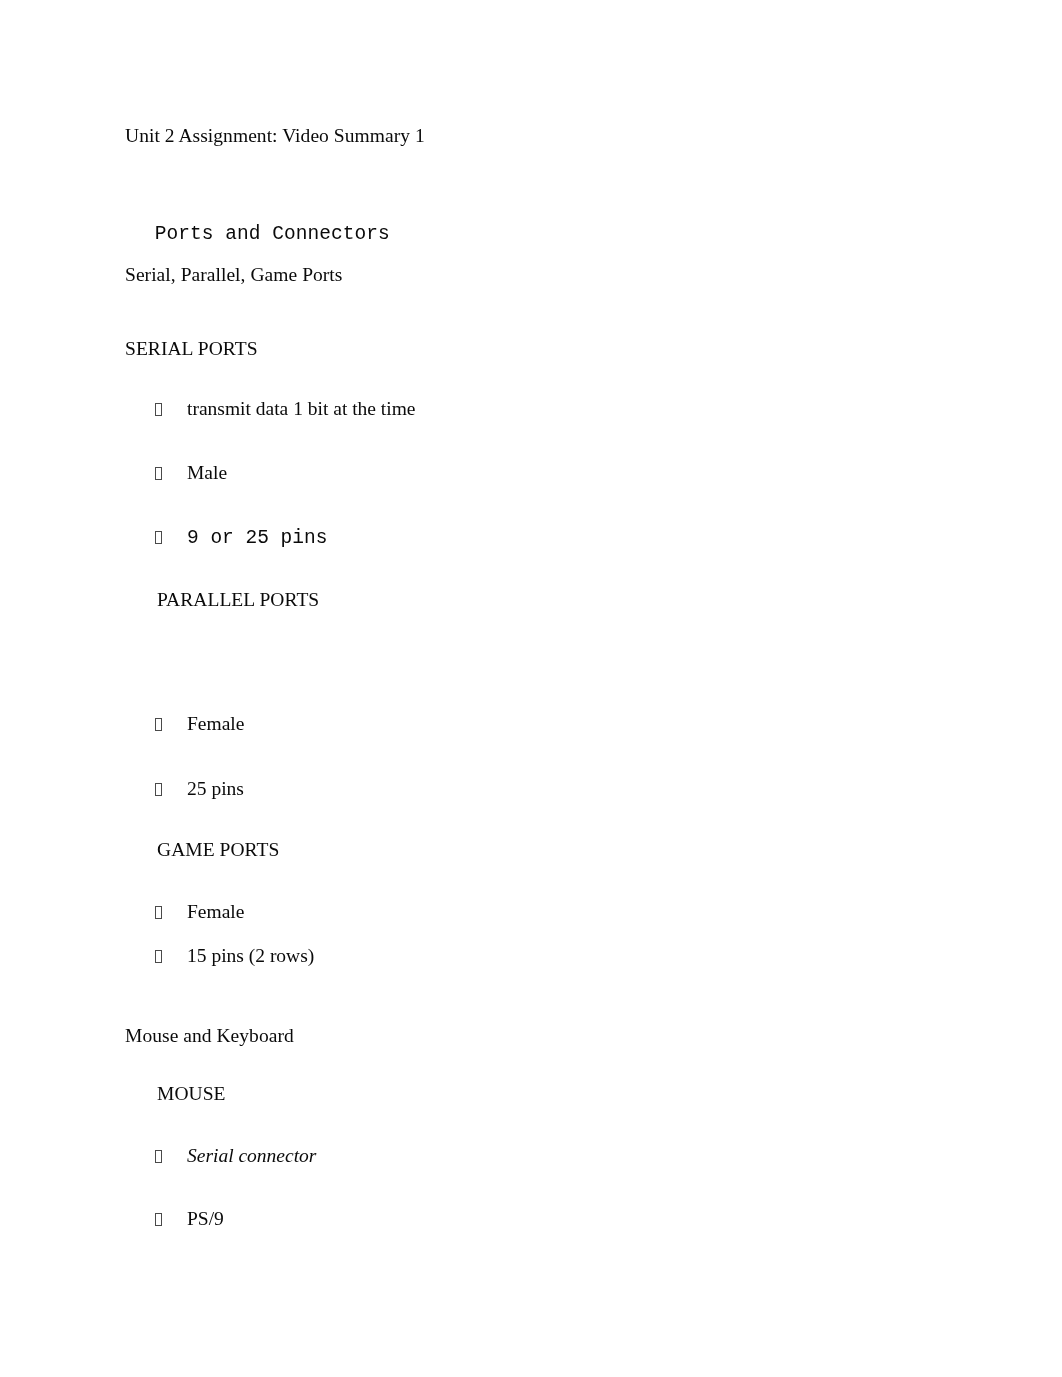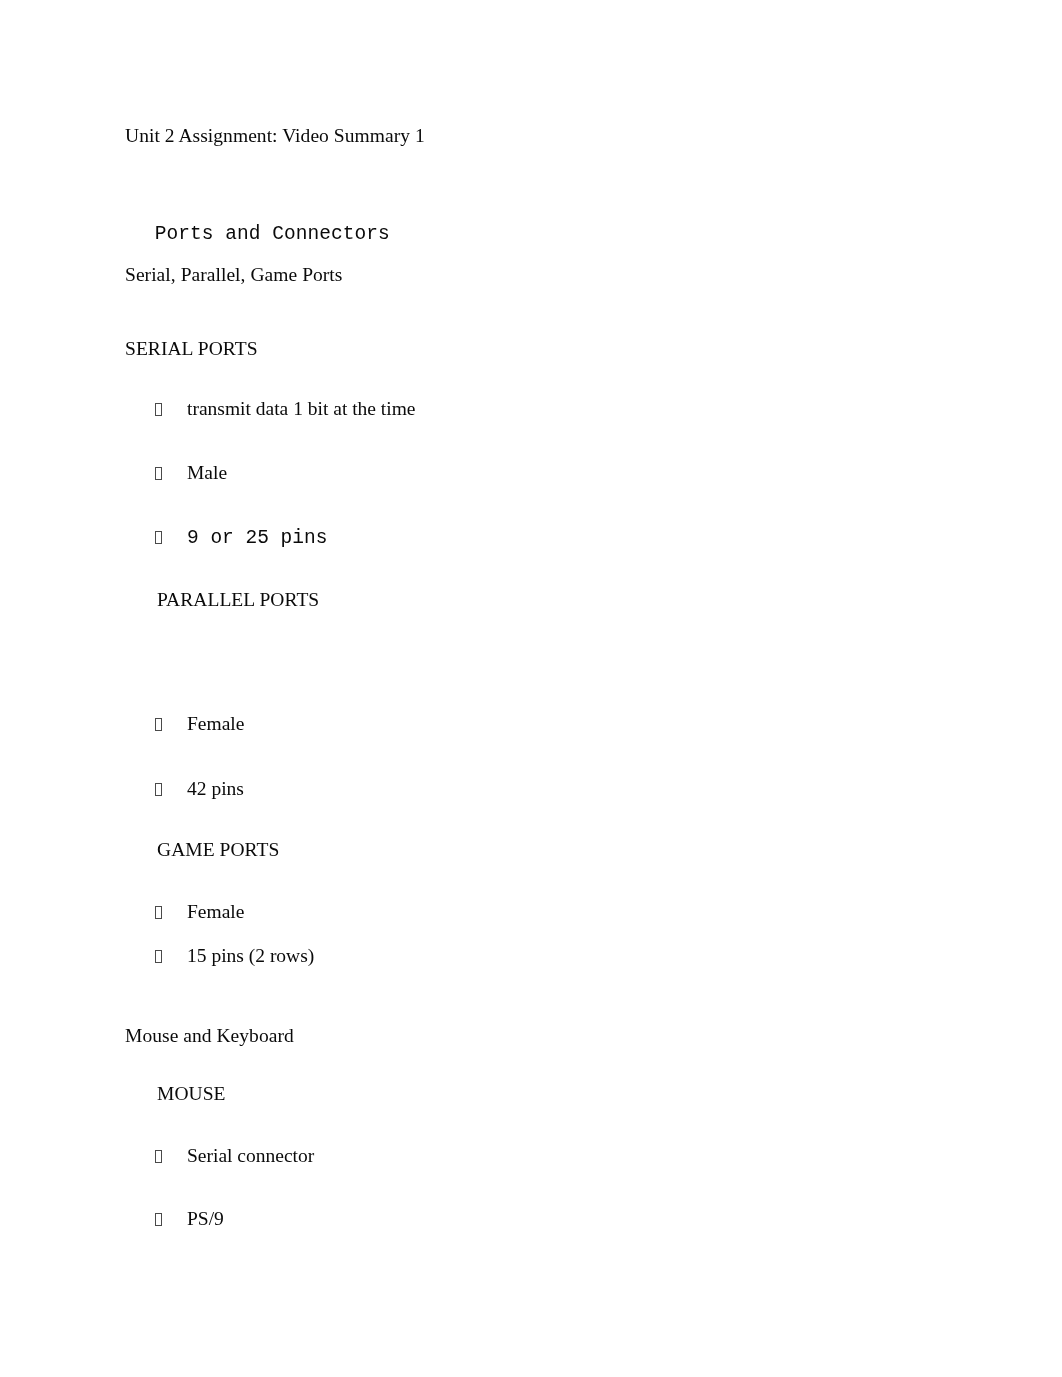--- a/index.html
+++ b/index.html
@@ -89,36 +89,36 @@
   <div class="bullet-row" style="top:526px;font-family:Liberation Mono, monospace;">
     <span class="tofu"></span><span class="bullet-gap"></span><span class="bullet-text">9 or 25 pins</span>
   </div>
 
   <div class="line indent-1" style="top:588px;">PARALLEL PORTS</div>
 
   <div class="bullet-row" style="top:712px;">
     <span class="tofu"></span><span class="bullet-gap"></span><span class="bullet-text">Female</span>
   </div>
   <div class="bullet-row" style="top:777px;">
-    <span class="tofu"></span><span class="bullet-gap"></span><span class="bullet-text">42 pins</span>
+    <span class="tofu"></span><span class="bullet-gap"></span><span class="bullet-text">25 pins</span>
   </div>
 
   <div class="line indent-1" style="top:838px;">GAME PORTS</div>
 
   <div class="bullet-row" style="top:900px;">
     <span class="tofu"></span><span class="bullet-gap"></span><span class="bullet-text">Female</span>
   </div>
   <div class="bullet-row" style="top:944px;">
     <span class="tofu"></span><span class="bullet-gap"></span><span class="bullet-text">15 pins (2 rows)</span>
   </div>
 
   <div class="line margin-left" style="top:1024px;">Mouse and Keyboard</div>
 
   <div class="line indent-1" style="top:1082px;">MOUSE</div>
 
-  <div class="bullet-row" style="top:1144px;">
+  <div class="bullet-row" style="top:1144px;font-style:italic;">
     <span class="tofu"></span><span class="bullet-gap"></span><span class="bullet-text">Serial connector</span>
   </div>
   <div class="bullet-row" style="top:1207px;">
     <span class="tofu"></span><span class="bullet-gap"></span><span class="bullet-text">PS/9</span>
   </div>
 
 </div>
 
 </body></html>

